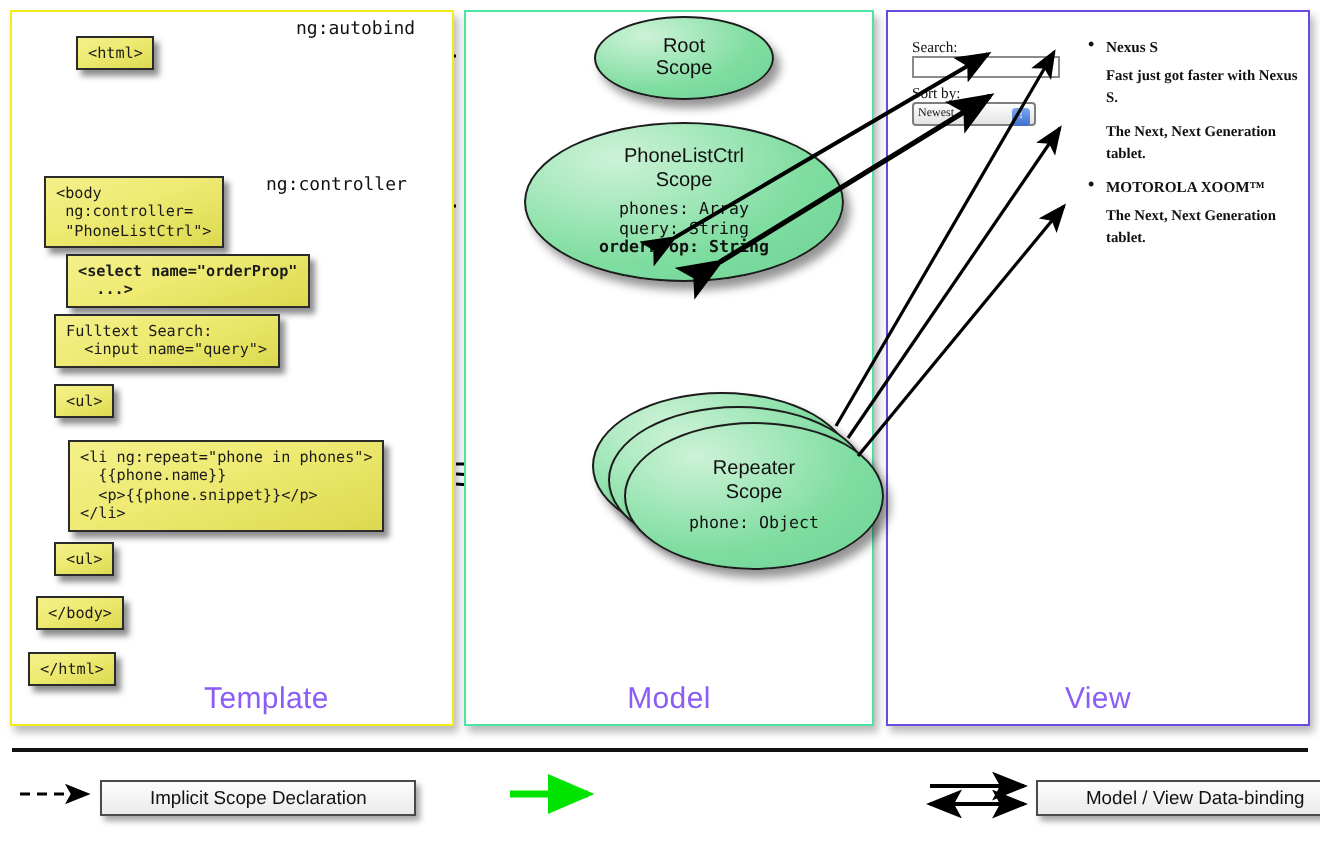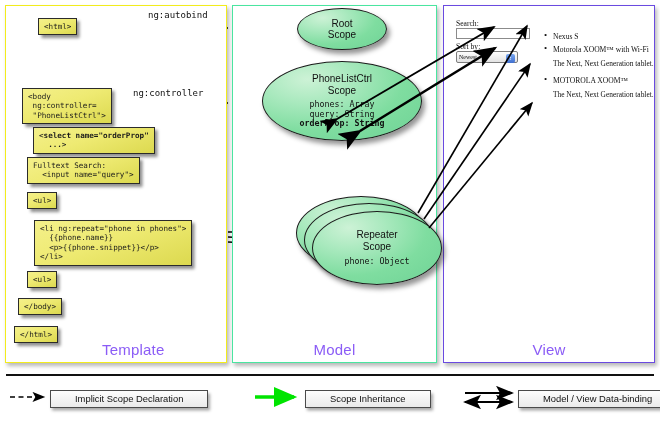--- a/index.html
+++ b/index.html
@@ -69,21 +69,21 @@
                 background:#fff;border:1px solid #8b8b8b;box-sizing:border-box;}
   #v-sort-select{position:absolute;left:7px;top:40px;width:62px;height:12px;
                  background:linear-gradient(#fdfdfd,#e3e3e3);
                  border:1px solid #7d7d7d;border-radius:2px;box-sizing:border-box;
                  font-size:6px;padding:1px 2px;color:#111;display:flex;
                  align-items:center;}
   #v-sort-select .sel-arrow{position:absolute;right:2px;top:1.5px;width:9px;height:9px;
                  background:linear-gradient(#7aa8f0,#3f6fd0);border-radius:2px;
                  color:#fff;font-size:5px;line-height:9px;text-align:center;}
 
-  #v-list{position:absolute;left:95px;top:20px;width:112px;}
+  #v-list{position:absolute;left:95px;top:7px;width:112px;font-weight:bold;}
   .v-item{margin-bottom:2px;}
   .v-item .v-name{font-size:7.6px;line-height:11px;position:relative;
                   padding-left:9px;}
   .v-item .v-name:before{content:"\2022";position:absolute;left:0px;top:-1px;
                   font-size:9px;}
   .v-item .v-snip{font-size:7.4px;line-height:11px;padding-left:9px;margin-top:3px;
                   margin-bottom:6px;}
 
   
   .edge-label{position:absolute;font-family:"DejaVu Sans Mono", monospace;
@@ -214,23 +214,23 @@
 
       <div class="view-label" id="v-sort-label">Sort by:</div>
       <div id="v-sort-select">
         <span>Newest</span>
         <span class="sel-arrow">↕</span>
       </div>
 
       <div id="v-list">
         <div class="v-item">
           <div class="v-name">Nexus S</div>
+          <div class="v-snip">Fast just got faster with Nexus S.</div>
         </div>
         <div class="v-item">
-          <div class="v-name">Motorola XOOM™ with Wi-Fi</div>
           <div class="v-snip">The Next, Next Generation tablet.</div>
         </div>
         <div class="v-item">
           <div class="v-name">MOTOROLA XOOM™</div>
           <div class="v-snip">The Next, Next Generation tablet.</div>
         </div>
       </div>
     </div>
     <div class="col-label">View</div>
   </div>
@@ -264,17 +264,16 @@
     <g>
       <path d="M465,393 L512,393" stroke="#000" stroke-width="2" fill="none" marker-end="url(#arrBlackBig)"></path>
       <path d="M512,402 L465,402" stroke="#000" stroke-width="2" fill="none" marker-end="url(#arrBlackBig)"></path>
       <path d="M465,402 L512,402" stroke="#000" stroke-width="2" fill="none" marker-end="url(#arrBlackBig)"></path>
     </g>
   </svg>
 
   <div id="legend">
     <div id="legend-rule"></div>
     <div class="legbox" id="leg1">Implicit Scope Declaration</div>
-    <div class="legbox" id="leg2">Scope Inheritance</div>
     <div class="legbox" id="leg3">Model / View Data-binding</div>
   </div>
 
 </div>
 
 </body></html>

